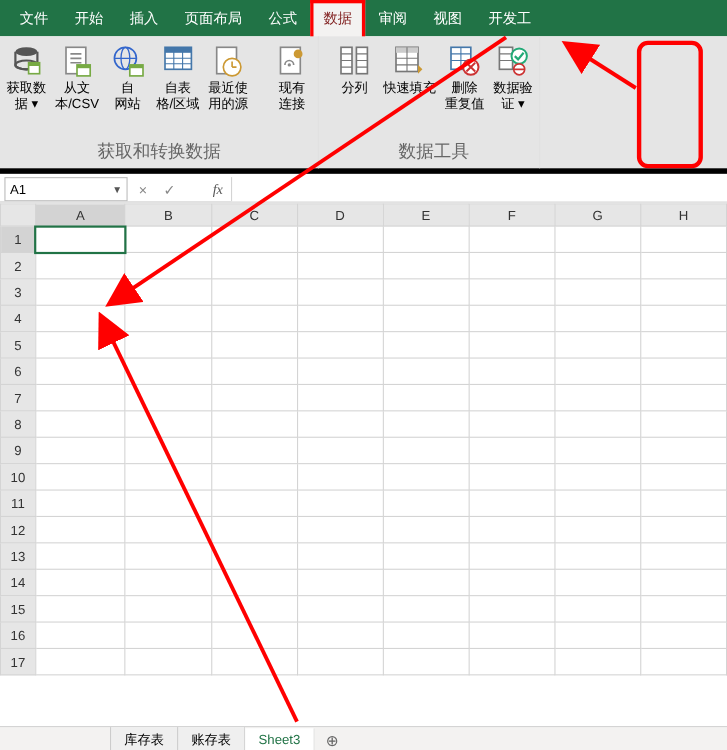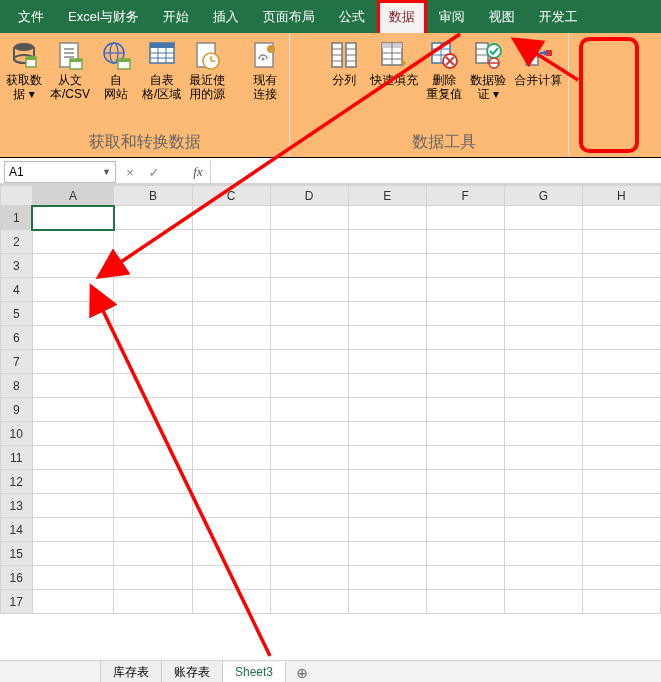--- a/index.html
+++ b/index.html
@@ -27,26 +27,25 @@
     font-size: 13px;
   }
   .menutab.active {
     background: #f3f2f1;
     color: #7f1d1d;
     border: 3px solid red;
     border-bottom: none;
     padding: 5px 9px 8px 9px;
   }
   .ribbon {
-    background: #fdba74;
-    border-bottom: 1px solid #000000;
+    background: #e5e5e5;
+    border-bottom: 5px solid #000000;
     display: flex;
     height: 125px;
     position: relative;
-    gap: 22px;
   }
   .group {
     display: flex;
     flex-direction: column;
     align-items: center;
     justify-content: space-between;
     padding: 4px 2px 2px 2px;
     border-right: 1px solid #e1e1e1;
   }
   .group-items { display: flex; }
@@ -180,21 +179,20 @@
     top: 0; left: 0;
     width: 661px; height: 682px;
     pointer-events: none;
   }
 </style>
 </head>
 <body>
 
 <div class="menubar">
   <div class="menutab">文件</div>
-  <div class="menutab">Excel与财务</div>
   <div class="menutab">开始</div>
   <div class="menutab">插入</div>
   <div class="menutab">页面布局</div>
   <div class="menutab">公式</div>
   <div class="menutab active">数据</div>
   <div class="menutab">审阅</div>
   <div class="menutab">视图</div>
   <div class="menutab">开发工</div>
 </div>
 
@@ -307,30 +305,20 @@
         <svg class="ico" viewBox="0 0 32 32">
             <rect x="4" y="4" width="12" height="20" fill="#fff" stroke="#777" stroke-width="1.5"></rect>
             <line x1="4" y1="10" x2="16" y2="10" stroke="#777"></line>
             <line x1="4" y1="16" x2="16" y2="16" stroke="#777"></line>
             <circle cx="22" cy="12" r="7" fill="#fff" stroke="#2a7" stroke-width="1.8"></circle>
             <path d="M18 12 l3 3 5-6" fill="none" stroke="#2a7" stroke-width="2"></path>
             <circle cx="22" cy="24" r="5" fill="#fff" stroke="#c33" stroke-width="1.5"></circle>
             <line x1="17" y1="24" x2="27" y2="24" stroke="#c33" stroke-width="1.5"></line>
           </svg>
         <div class="txt"><span>数据验</span><br><span>证 ▾</span></div>
-      </div>
-      <div class="rbig">
-        <svg class="ico" viewBox="0 0 32 32">
-            <rect x="4" y="6" width="12" height="20" fill="#fff" stroke="#777" stroke-width="1.5"></rect>
-            <line x1="4" y1="12" x2="16" y2="12" stroke="#777"></line>
-            <line x1="4" y1="18" x2="16" y2="18" stroke="#777"></line>
-            <path d="M18 14 h6 l-2 -2 m2 2 l-2 2" fill="none" stroke="#36c" stroke-width="1.8"></path>
-            <rect x="24" y="11" width="6" height="6" fill="#c33"></rect>
-          </svg>
-        <div class="txt"><span>合并计算</span></div>
       </div>
     </div>
     <div class="group-label">数据工具</div>
   </div>
 
   <div class="highlight-box" style="left:579px; top:4px; width:60px; height:116px;"></div>
 </div>
 
 <div class="fxbar">
   <div class="namebox">

